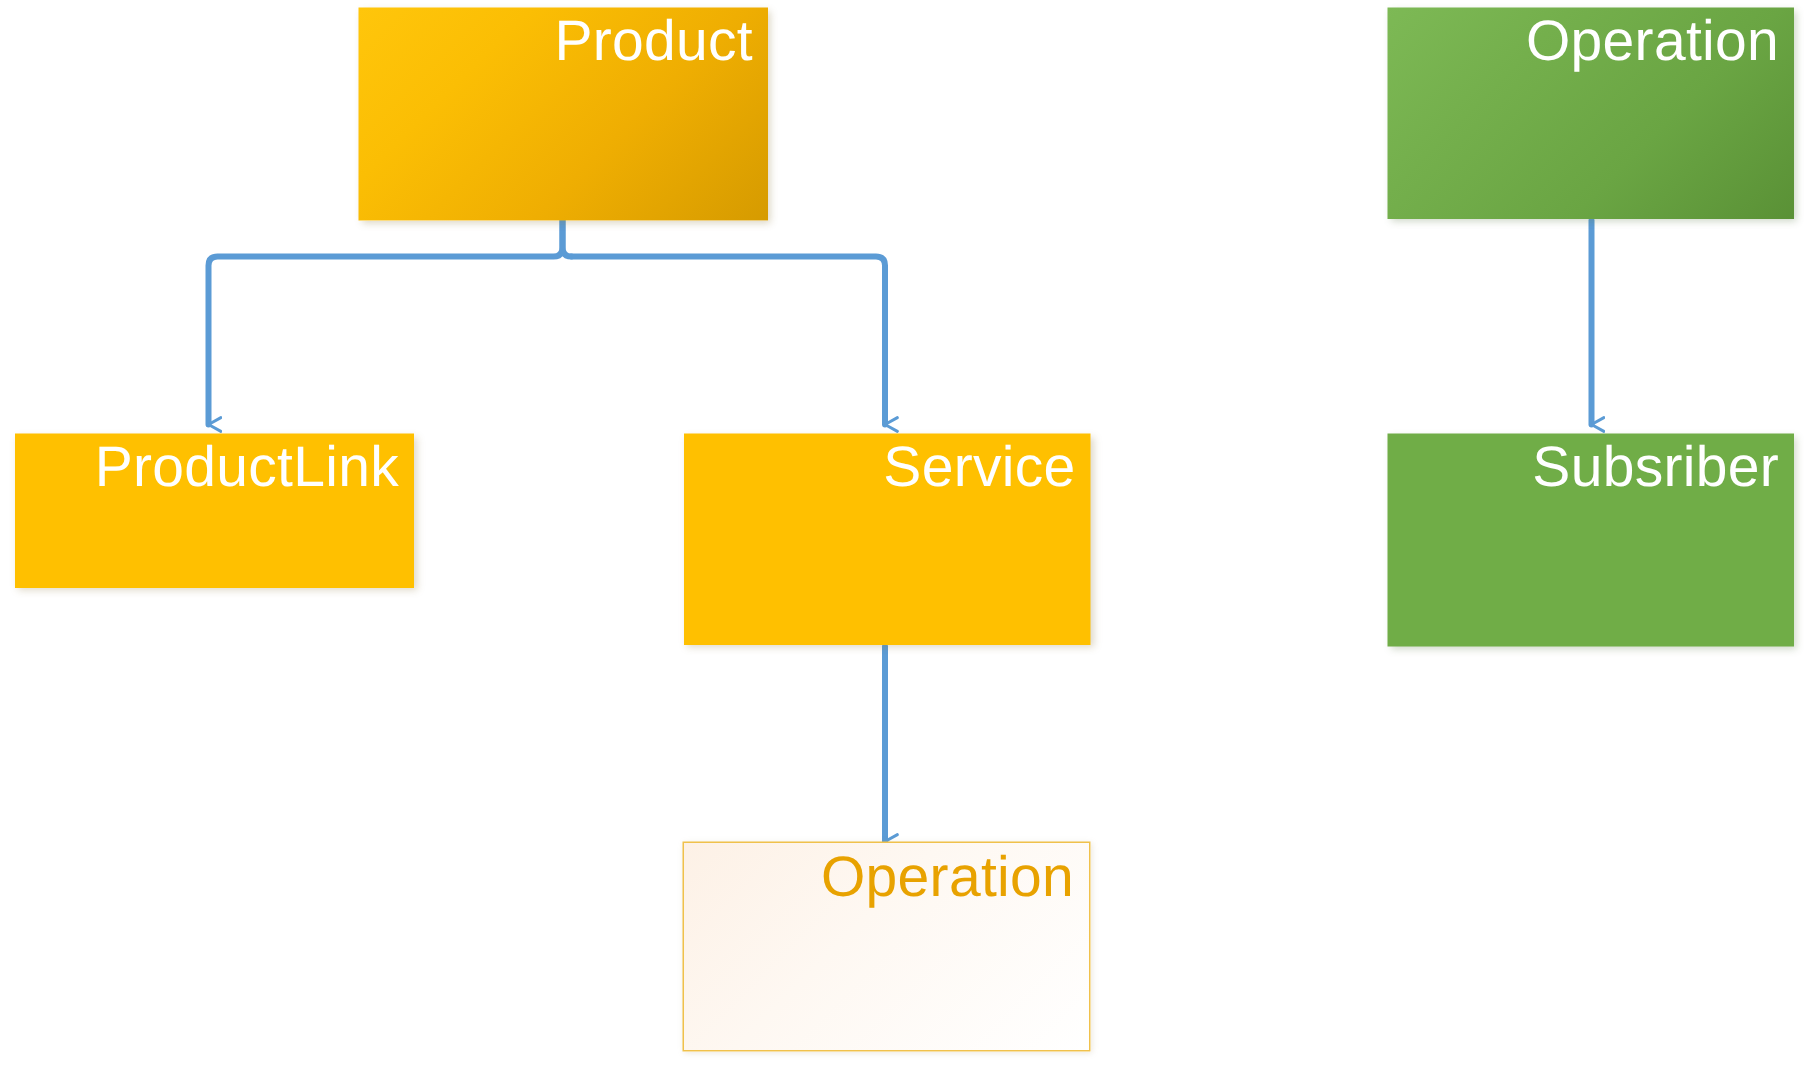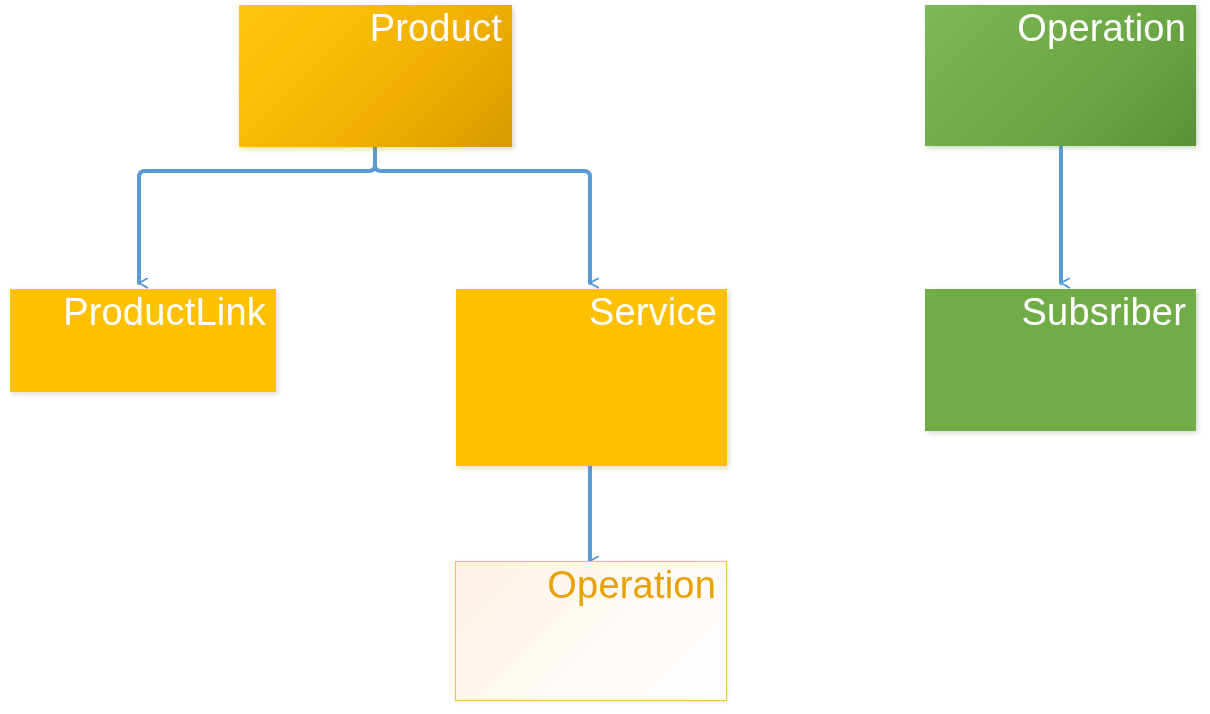--- a/index.html
+++ b/index.html
@@ -52,21 +52,21 @@
     background: #FFC000;
     box-shadow: 2px 2px 5px rgba(140,120,60,0.28);
   }
   .n-productlink .node-label { color: #ffffff; }
 
   
   .n-service {
     left: 456px;
     top: 289px;
     width: 271px;
-    height: 177px;
+    height: 141px;
     background: #FFC000;
     box-shadow: 2px 2px 5px rgba(140,120,60,0.28);
   }
   .n-service .node-label { color: #ffffff; }
 
   
   .n-operation {
     left: 455px;
     top: 561px;
     width: 272px;

